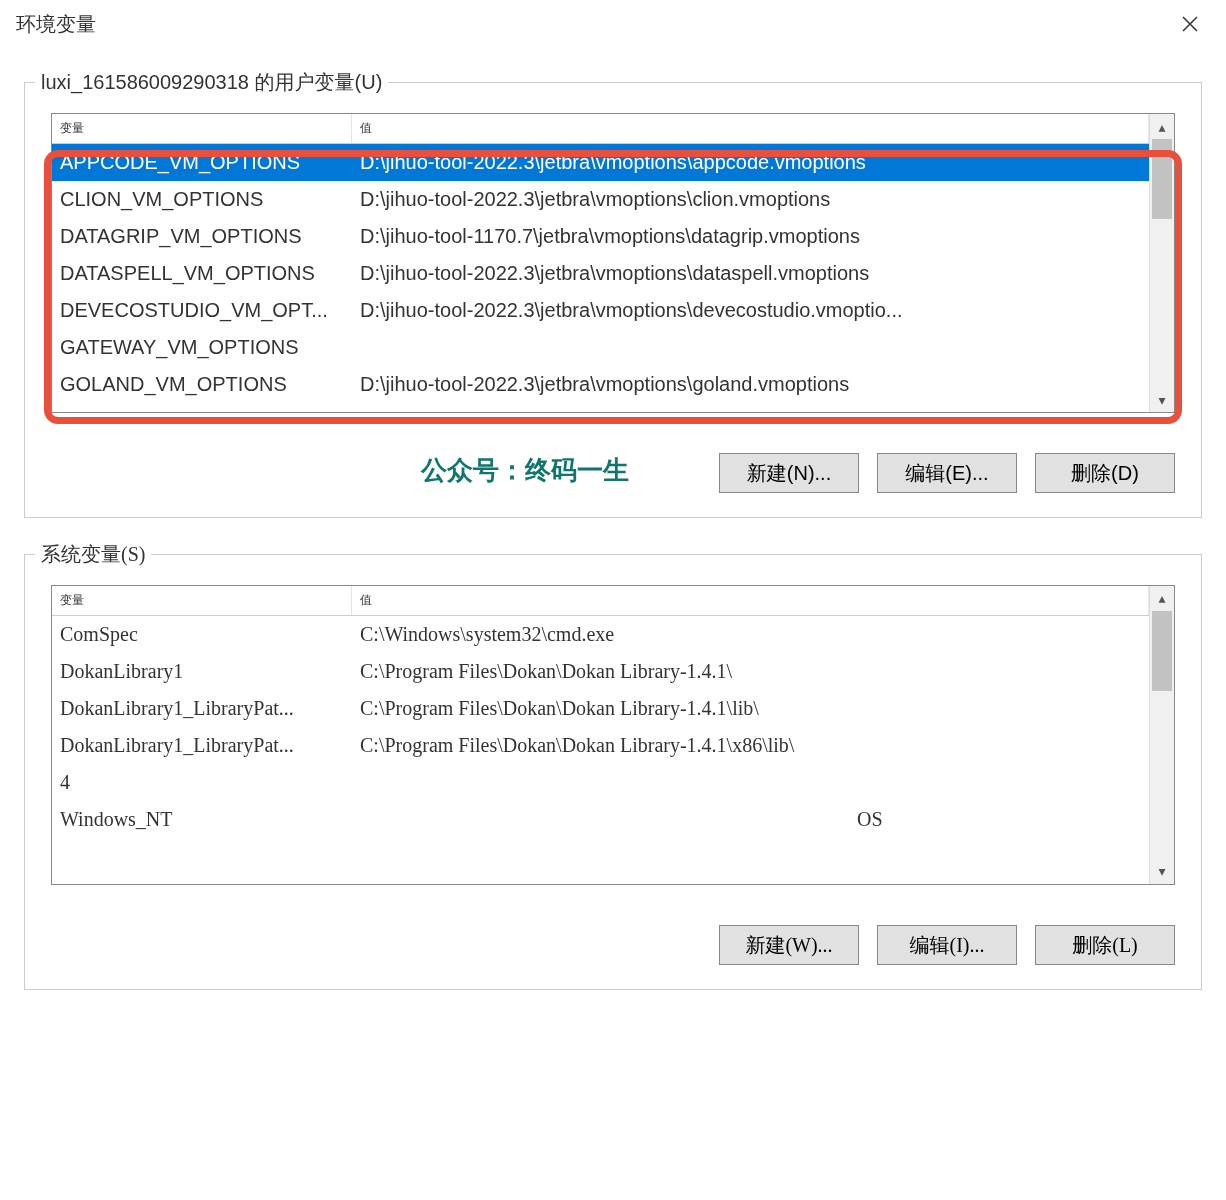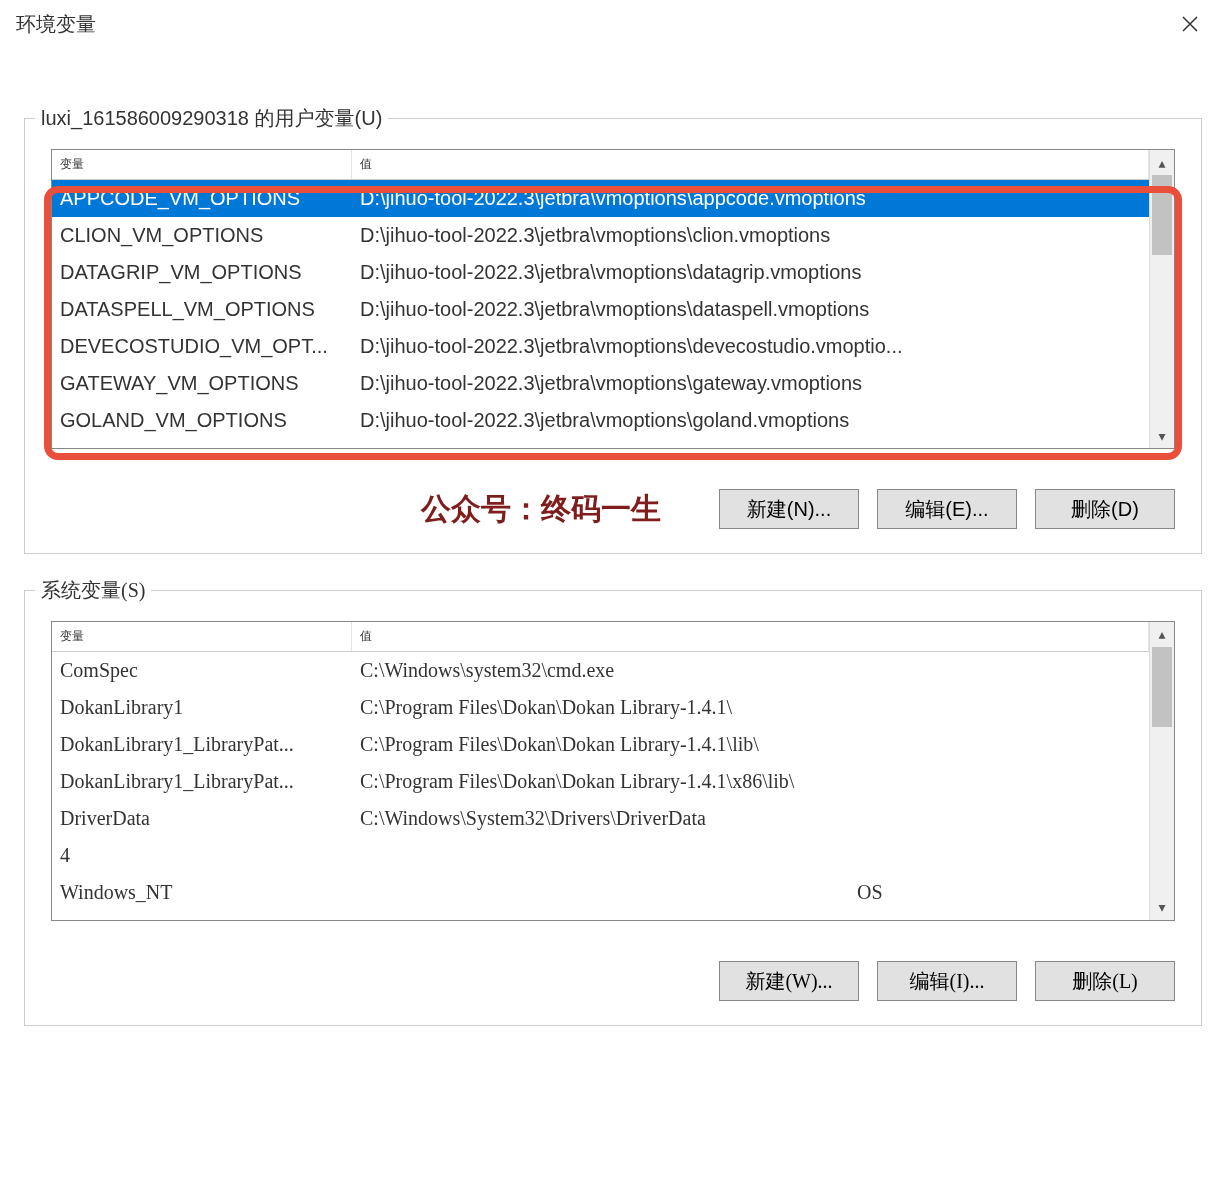--- a/index.html
+++ b/index.html
@@ -18,21 +18,21 @@
       height: 48px;
     }
     .titlebar .title { font-size: 20px; }
     .close-btn {
       width: 40px; height: 40px;
       display: flex; align-items: center; justify-content: center;
       cursor: pointer;
       font-size: 24px;
     }
     .group {
-      margin: 70px 24px 0 24px;
+      margin: 34px 24px 0 24px;
       border: 1px solid #ccc;
       position: relative;
       padding: 30px 26px 24px 26px;
     }
     .group-label {
       position: absolute;
       top: -14px; left: 10px;
       background: #fff;
       padding: 0 6px;
       font-size: 20px;
@@ -108,22 +108,22 @@
       background: #e1e1e1;
       font-size: 20px;
       font-family: inherit;
       cursor: pointer;
       padding: 0 25px;
     }
     .watermark {
       position: absolute;
       left: 370px;
       top: 0;
-      font-size: 30px;
-      color: #7f1d1d;
+      font-size: 26px;
+      color: #0f766e;
       font-weight: 700;
       pointer-events: none;
       text-align: center;
     }
     .group2 {
       margin: 36px 24px 0 24px;
       border: 1px solid #ccc;
       position: relative;
       padding: 30px 26px 24px 26px;
       font-family: Liberation Serif, serif;
@@ -154,33 +154,32 @@
           <div class="row selected">
             <div class="cell cell-var">APPCODE_VM_OPTIONS</div>
             <div class="cell cell-val">D:\jihuo-tool-2022.3\jetbra\vmoptions\appcode.vmoptions</div>
           </div>
           <div class="row">
             <div class="cell cell-var">CLION_VM_OPTIONS</div>
             <div class="cell cell-val">D:\jihuo-tool-2022.3\jetbra\vmoptions\clion.vmoptions</div>
           </div>
           <div class="row">
             <div class="cell cell-var">DATAGRIP_VM_OPTIONS</div>
-            <div class="cell cell-val">D:\jihuo-tool-2022.3\jetbra\vmoptions\datagrip.vmoptions</div>
+            <div class="cell cell-val">D:\jihuo-tool-1170.7\jetbra\vmoptions\datagrip.vmoptions</div>
           </div>
           <div class="row">
             <div class="cell cell-var">DATASPELL_VM_OPTIONS</div>
             <div class="cell cell-val">D:\jihuo-tool-2022.3\jetbra\vmoptions\dataspell.vmoptions</div>
           </div>
           <div class="row">
             <div class="cell cell-var">DEVECOSTUDIO_VM_OPT...</div>
             <div class="cell cell-val">D:\jihuo-tool-2022.3\jetbra\vmoptions\devecostudio.vmoptio...</div>
           </div>
           <div class="row">
             <div class="cell cell-var">GATEWAY_VM_OPTIONS</div>
-            <div class="cell cell-val">D:\jihuo-tool-2022.3\jetbra\vmoptions\gateway.vmoptions</div>
           </div>
           <div class="row">
             <div class="cell cell-var">GOLAND_VM_OPTIONS</div>
             <div class="cell cell-val">D:\jihuo-tool-2022.3\jetbra\vmoptions\goland.vmoptions</div>
           </div>
         </div>
     </div>
     <div class="scrollbar">
       <div class="sb-arrow">▴</div>
       <div class="sb-track">
@@ -218,24 +217,20 @@
           </div>
           <div class="row">
             <div class="cell cell-var">DokanLibrary1_LibraryPat...</div>
             <div class="cell cell-val">C:\Program Files\Dokan\Dokan Library-1.4.1\lib\</div>
           </div>
           <div class="row">
             <div class="cell cell-var">DokanLibrary1_LibraryPat...</div>
             <div class="cell cell-val">C:\Program Files\Dokan\Dokan Library-1.4.1\x86\lib\</div>
           </div>
           <div class="row">
-            <div class="cell cell-var">DriverData</div>
-            <div class="cell cell-val">C:\Windows\System32\Drivers\DriverData</div>
-          </div>
-          <div class="row">
             <div class="cell cell-val">4</div>
           </div>
           <div class="row">
             <div class="cell cell-val">Windows_NT</div>
             <div class="cell cell-var">OS</div>
           </div>
         </div>
     </div>
     <div class="scrollbar">
       <div class="sb-arrow">▴</div>

